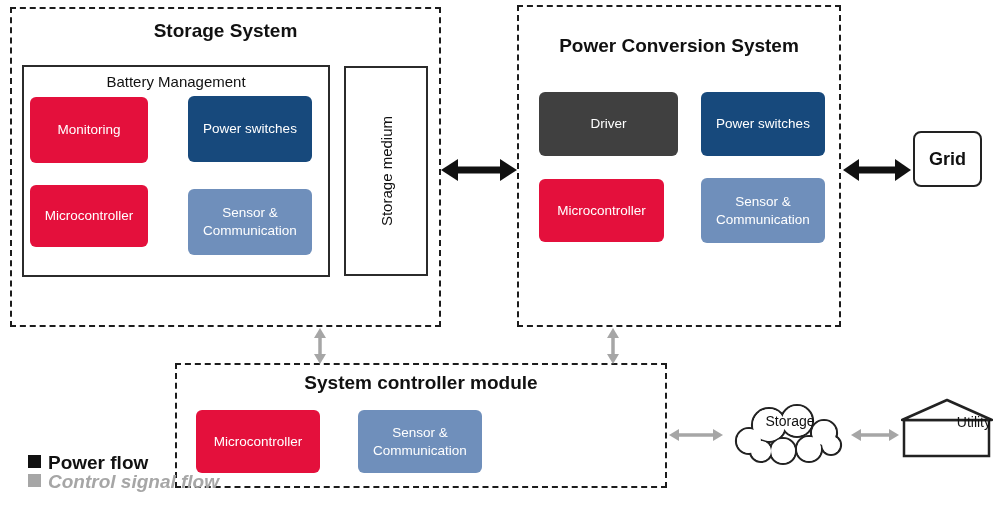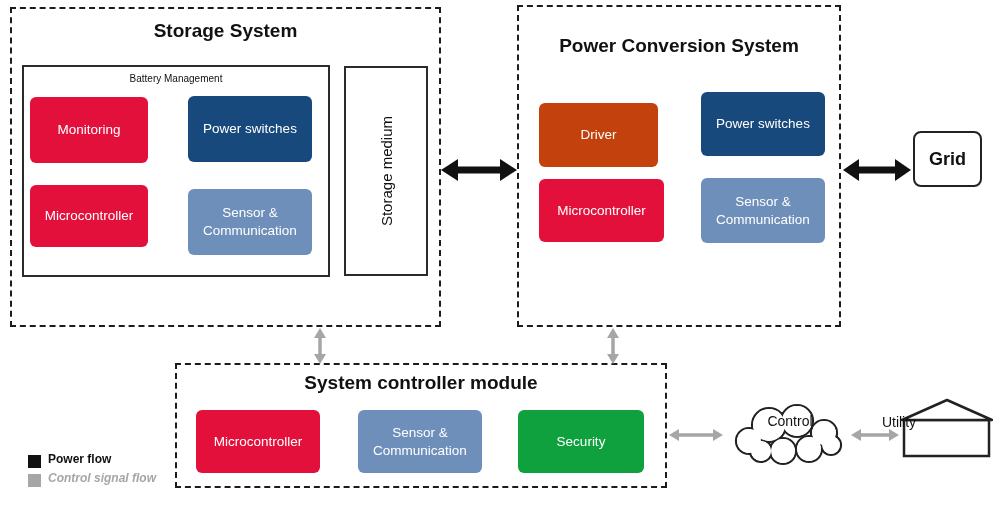--- a/index.html
+++ b/index.html
@@ -5,32 +5,32 @@
   html,body{margin:0;padding:0;background:#fff;}
   .canvas{
     position:relative;width:1001px;height:506px;background:#fff;
     font-family:"Liberation Sans",sans-serif;overflow:hidden;
   }
   .abs{position:absolute;}
   .dashed-box{position:absolute;border:2px dashed #1c1c1c;background:#fff;box-sizing:border-box;}
   .solid-box{position:absolute;border:2px solid #2b2b2b;background:#fff;box-sizing:border-box;}
   .sys-title{position:absolute;left:0;right:0;text-align:center;font-weight:bold;
     font-size:19px;color:#111;}
-  .sub-title{position:absolute;left:0;right:0;text-align:center;font-size:10px;color:#111;}
+  .sub-title{position:absolute;left:0;right:0;text-align:center;font-size:15px;color:#111;}
   .module{position:absolute;border-radius:6px;color:#fff;display:flex;align-items:center;
     justify-content:center;text-align:center;font-size:13.5px;line-height:1.3;
     box-sizing:border-box;padding:4px 8px;}
   .vert-text{position:absolute;inset:0;display:flex;align-items:center;justify-content:center;}
   .vert-text span{writing-mode:vertical-rl;transform:rotate(180deg);font-size:15px;color:#111;white-space:nowrap;}
   .grid-box{position:absolute;border:2px solid #222;border-radius:8px;background:#fff;
     display:flex;align-items:center;justify-content:center;font-weight:bold;font-size:18px;
     color:#111;box-sizing:border-box;}
   .shape-label{position:absolute;text-align:center;font-size:14px;color:#111;}
   .legend-swatch{position:absolute;width:13px;height:13px;}
-  .legend-label{position:absolute;font-size:12px;font-weight:bold;white-space:nowrap;}
+  .legend-label{position:absolute;font-size:19px;font-weight:bold;white-space:nowrap;}
   svg{display:block;}
 </style>
 </head>
 <body>
 
 <div class="canvas">
 
   <div class="dashed-box" style="left:10px;top:7px;width:431px;height:320px;">
     <div class="sys-title" style="top:11px;">Storage System</div>
   </div>
@@ -55,21 +55,21 @@
   <div class="solid-box" style="left:344px;top:66px;width:84px;height:210px;">
     <div class="vert-text">
       <span>Storage medium</span>
     </div>
   </div>
 
   <div class="dashed-box" style="left:517px;top:5px;width:324px;height:322px;">
     <div class="sys-title" style="top:28px;">Power Conversion System</div>
   </div>
 
-  <div class="module" style="left: 539px; top: 103px; width: 119px; height: 64px; background: #c2410c;">
+  <div class="module" style="left: 539px; top: 92px; width: 139px; height: 64px; background: #404040;">
     <span>Driver</span>
   </div>
   <div class="module" style="left: 701px; top: 92px; width: 124px; height: 64px; background: rgb(23, 73, 124);">
     <span>Power switches</span>
   </div>
   <div class="module" style="left: 539px; top: 179px; width: 125px; height: 63px; background: rgb(228, 16, 60);">
     <span>Microcontroller</span>
   </div>
   <div class="module" style="left: 701px; top: 178px; width: 124px; height: 65px; background: rgb(111, 143, 187);">
     <span>Sensor &amp; Communication</span>
@@ -81,23 +81,20 @@
 
   <div class="dashed-box" style="left:175px;top:363px;width:492px;height:125px;">
     <div class="sys-title" style="top:7px;">System controller module</div>
   </div>
 
   <div class="module" style="left: 196px; top: 410px; width: 124px; height: 63px; background: rgb(228, 16, 60);">
     <span>Microcontroller</span>
   </div>
   <div class="module" style="left: 358px; top: 410px; width: 124px; height: 63px; background: rgb(111, 143, 187);">
     <span>Sensor &amp; Communication</span>
-  </div>
-  <div class="module" style="left: 518px; top: 410px; width: 126px; height: 63px; background: rgb(14, 161, 62);">
-    <span>Security</span>
   </div>
 
   <div class="abs" style="left: 441px; top: 154px; color: rgb(17, 17, 17);">
     <svg width="76" height="32" viewBox="0 0 76 32">
       <line x1="13" y1="16" x2="63" y2="16" stroke="currentColor" stroke-width="7"></line>
       <polygon points="0,16 17,5 17,27" fill="currentColor"></polygon>
       <polygon points="76,16 59,5 59,27" fill="currentColor"></polygon>
     </svg>
   </div>
   <div class="abs" style="left: 843px; top: 154px; color: rgb(17, 17, 17);">
@@ -154,28 +151,28 @@
           <circle cx="44" cy="28" r="15.9"></circle>
         <circle cx="72" cy="24" r="14.9"></circle>
           <circle cx="99" cy="36" r="11.9"></circle>
         <circle cx="106" cy="48" r="8.9"></circle>
           <circle cx="84" cy="52" r="11.9"></circle>
         <circle cx="58" cy="54" r="11.9"></circle>
           <circle cx="36" cy="54" r="9.9"></circle>
       </g>
     </svg>
   </div>
-  <div class="shape-label" style="left:750px;top:413px;width:80px;">Control</div>
+  <div class="shape-label" style="left:750px;top:413px;width:80px;">Storage</div>
 
   <div class="abs" style="left:901px;top:398px;">
     <svg width="92" height="62" viewBox="0 0 92 62">
       <rect x="3" y="22" width="85" height="36" fill="#fff" stroke="#222" stroke-width="2.5"></rect>
       <polygon points="1,22 46,2 91,22" fill="#fff" stroke="#222" stroke-width="2.5" stroke-linejoin="round"></polygon>
     </svg>
   </div>
-  <div class="shape-label" style="left:857px;top:414px;width:84px;">Utility</div>
+  <div class="shape-label" style="left:907px;top:414px;width:84px;text-align:right;">Utility</div>
 
   <div class="legend-swatch" style="left: 28px; top: 455px; background: rgb(17, 17, 17);"></div>
   <div class="legend-label" style="left: 48px; top: 452px; color: rgb(17, 17, 17);">Power flow</div>
   <div class="legend-swatch" style="left: 28px; top: 474px; background: rgb(166, 166, 166);"></div>
   <div class="legend-label" style="left: 48px; top: 471px; color: rgb(166, 166, 166); font-style: italic;">Control signal flow</div>
 
 </div>
 
 </body></html>

